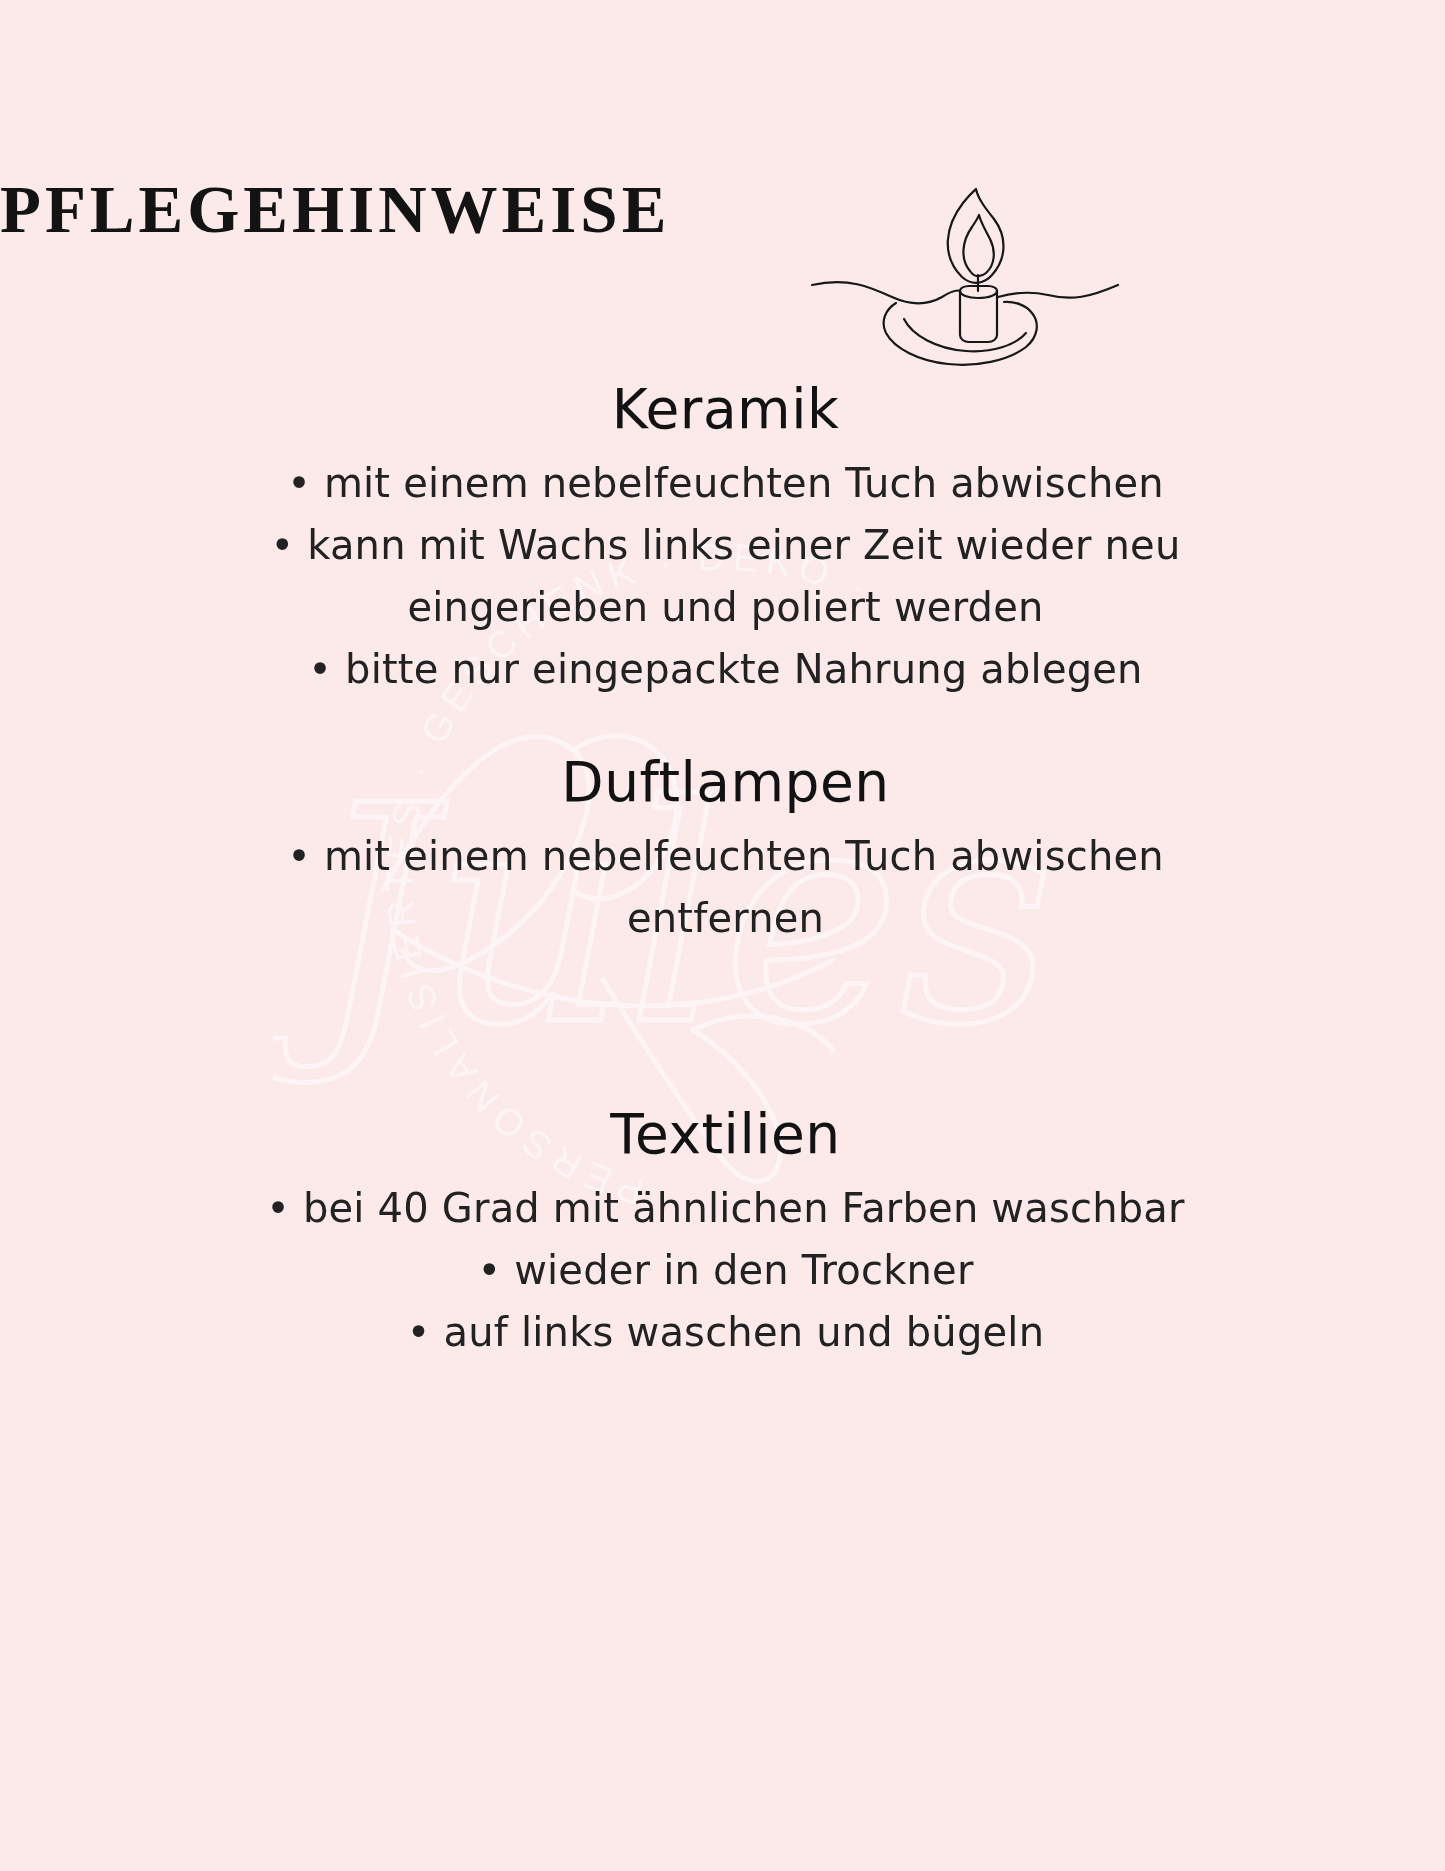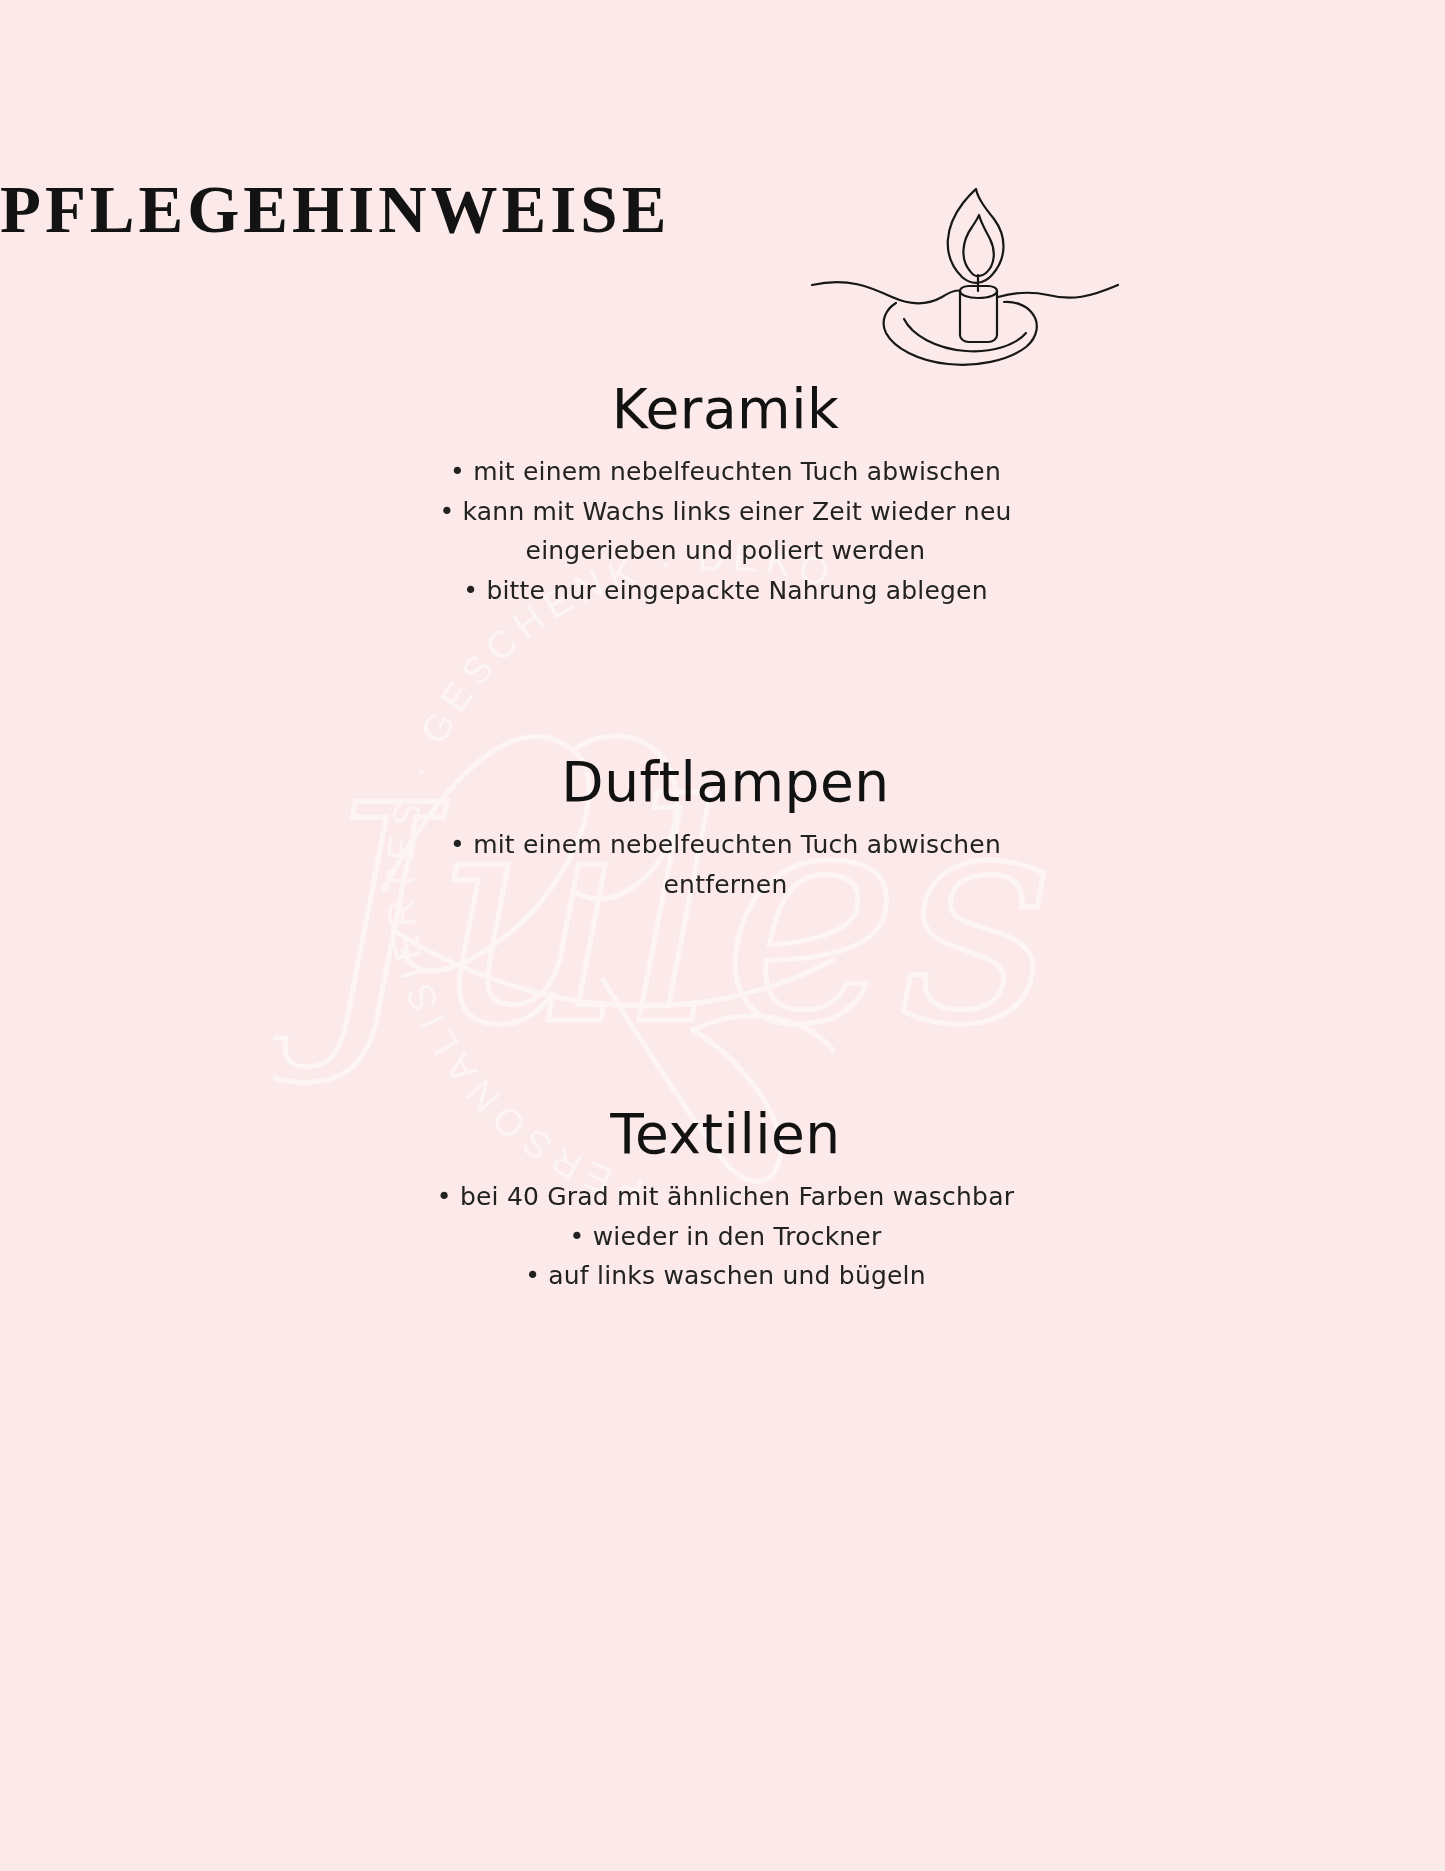--- a/index.html
+++ b/index.html
@@ -115,21 +115,21 @@
     line-height: 1.15;
   }
 
   .bullets {
     list-style: none;
     margin: 0 auto;
     padding: 0;
     width: 1030px;
   }
   .bullets li {
-    font-size: 25px;
+    font-size: 40px;
     line-height: 1.5;
     color: #222222;
     margin: 0 0 2px 0;
     letter-spacing: 0.2px;
   }
 </style>
 </head>
 <body>
 
 <div class="page">

